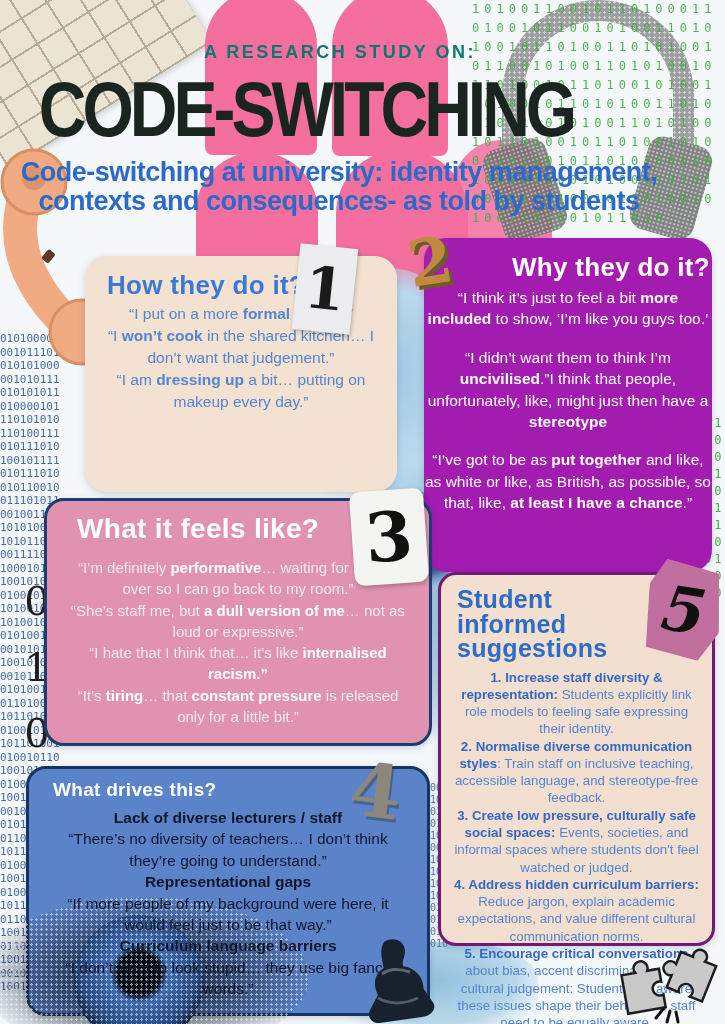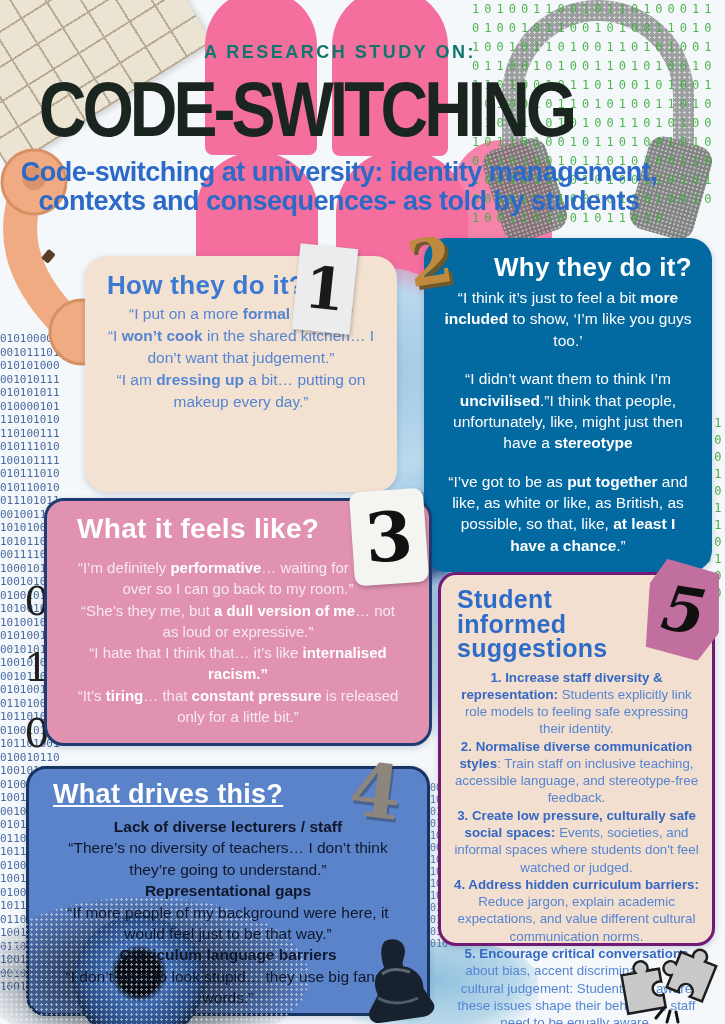--- a/index.html
+++ b/index.html
@@ -92,36 +92,36 @@
   
   .box{position:absolute;z-index:2;border-radius:22px;box-shadow:0 2px 7px rgba(30,50,90,.2);}
   .box h2{margin:0;font-weight:bold;letter-spacing:.3px;}
   .q{margin:0;} .q b{font-weight:bold;}
 
   .box-how{left:85px;top:256px;width:312px;height:236px;background:#f3e2d1;padding:12px 20px 0;
        box-sizing:border-box;}
   .box-how h2{color:#3b79d2;font-size:26px;margin:2px 0 2px 2px;}
   .box-how .body{color:#5585d2;font-size:15.5px;line-height:1.42;text-align:center;}
 
-  .box-why{left:424px;top:238px;width:288px;height:334px;background:#0369a1;padding:12px 18px 0;
+  .box-why{left:424px;top:238px;width:288px;height:334px;background:#a21caf;padding:12px 0 0;
        box-sizing:border-box;}
   .box-why h2{color:#fff;font-size:26px;text-align:right;margin:2px 2px 4px 0;}
   .box-why .body{color:#fff;font-size:15.5px;line-height:1.38;text-align:center;}
   .box-why .q{margin-bottom:17px;}
 
   .box-feels{left:44px;top:498px;width:388px;height:248px;background:#e092b0;
        border:3px solid #1d3d72;box-sizing:border-box;padding:10px 24px 0;border-radius:20px;}
   .box-feels h2{color:#fff;font-size:28px;margin:2px 0 12px 6px;}
   .box-feels .body{color:#f6e9ef;font-size:15px;line-height:1.42;text-align:center;}
   .box-feels .q b{color:#fff;}
 
   .box-drives{left:26px;top:766px;width:404px;height:250px;background:#5b83ca;
        border:3px solid #17335f;box-sizing:border-box;padding:8px 20px 0;border-radius:20px;
        overflow:visible;}
-  .box-drives h2{color:#fff;font-size:27px;margin:2px 0 6px 4px;position:relative;z-index:2;text-decoration:underline;}
+  .box-drives h2{color:#fff;font-size:19px;margin:2px 0 6px 4px;position:relative;z-index:2;}
   .box-drives .body{color:#0f172a;font-size:15.5px;line-height:1.38;text-align:center;
        position:relative;z-index:2;}
 
   .box-sugg{left:438px;top:572px;width:277px;height:374px;background:#f2dfd0;
        border:3px solid #701a75;box-sizing:border-box;padding:10px 12px 0;border-radius:18px;}
   .box-sugg h2{color:#2f6cc7;font-size:25px;line-height:.98;margin:2px 0 8px 4px;max-width:180px;}
   .box-sugg .body{color:#5585d2;font-size:13.3px;line-height:1.3;text-align:center;}
   .box-sugg .q b{color:#3568c4;}
 
   
@@ -213,21 +213,21 @@
         <p class="q"><span>“I didn’t want them to think I’m </span><b>uncivilised</b><span>.”I think that people, unfortunately, like, might just then have a </span><b>stereotype</b></p>
         <p class="q"><span>“I’ve got to be as </span><b>put together</b><span> and like, as white or like, as British, as possible, so that, like, </span><b>at least I have a chance</b><span>.”</span></p>
       </div>
   </div>
   <div class="num num-2"><span>2</span></div>
 
   <div class="box box-feels">
     <h2>What it feels like?</h2>
     <div class="body">
         <p class="q"><span>“I’m definitely </span><b>performative</b><span>… waiting for it to be over so I can go back to my room.”</span></p>
-        <p class="q"><span>“She’s they me, but </span><b>a dull version of me</b><span>… not as loud or expressive.”</span></p>
+        <p class="q"><span>“She’s staff me, but </span><b>a dull version of me</b><span>… not as loud or expressive.”</span></p>
         <p class="q"><span>“I hate that I think that… it’s like </span><b>internalised racism.”</b></p>
         <p class="q"><span>“It’s </span><b>tiring</b><span>… that </span><b>constant pressure</b><span> is released only for a little bit.”</span></p>
       </div>
   </div>
   <div class="num num-3">
       <span>3</span>
     </div>
 
   <div class="box box-drives">
     <div class="eye">

